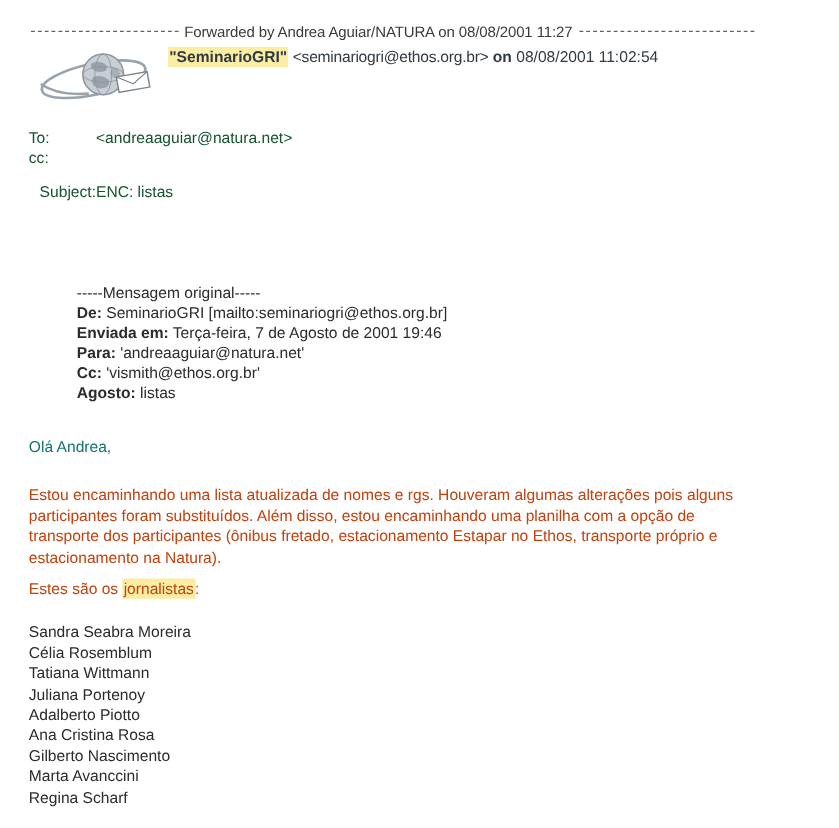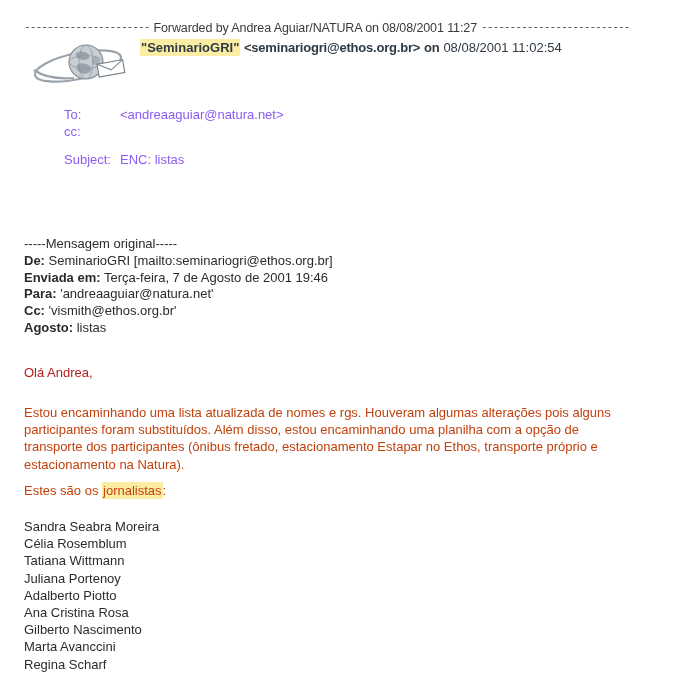--- a/index.html
+++ b/index.html
@@ -56,75 +56,74 @@
     line-height: 19px;
     font-weight: bold;
     color: #2f3a44;
     white-space: nowrap;
   }
   .hl {
     background: #fbeea4;
     padding: 1px 1px 1px 1px;
   }
   .sender-addr {
-    font-weight: bold;
+    font-weight: normal;
     letter-spacing: -0.2px;
   }
   .sender-when {
     font-weight: normal;
   }
 
   
   .globe-icon {
     position: absolute;
     left: 28px;
     top: 42px;
     width: 112px;
     height: 44px;
   }
 
   
   .field {
     position: absolute;
     font-size: 13px;
     line-height: 17px;
-    color: #8b5cf6;
-    white-space: nowrap;
-    margin-left: 40px;
+    color: #14532d;
+    white-space: nowrap;
   }
   .field .lbl {
     display: inline-block;
     width: 56px;
   }
   .f-to      { left: 24px; top: 106px; }
   .f-cc      { left: 24px; top: 123px; }
   .f-subject { left: 24px; top: 151px; }
-  .f-subject .lbl { width: 56px; }
+  .f-subject .lbl { width: 56px; text-align: right; }
 
   
   .orig {
     position: absolute;
     left: 24px;
     top: 236px;
     font-size: 13px;
     line-height: 16.8px;
     color: #2b2b2b;
     white-space: nowrap;
   }
-  .orig div { height: 16.8px; }
+  .orig div { height: 16.8px; margin-left: 40px; }
   .orig b { font-weight: bold; }
 
   
   .greeting {
     position: absolute;
     left: 24px;
     top: 364px;
     font-size: 13px;
     line-height: 17px;
-    color: #b91c1c;
+    color: #0f766e;
   }
   .body-para {
     position: absolute;
     left: 24px;
     top: 404px;
     width: 608px;
     font-size: 13px;
     line-height: 17.2px;
     color: #c2410c;
     text-align: left;

